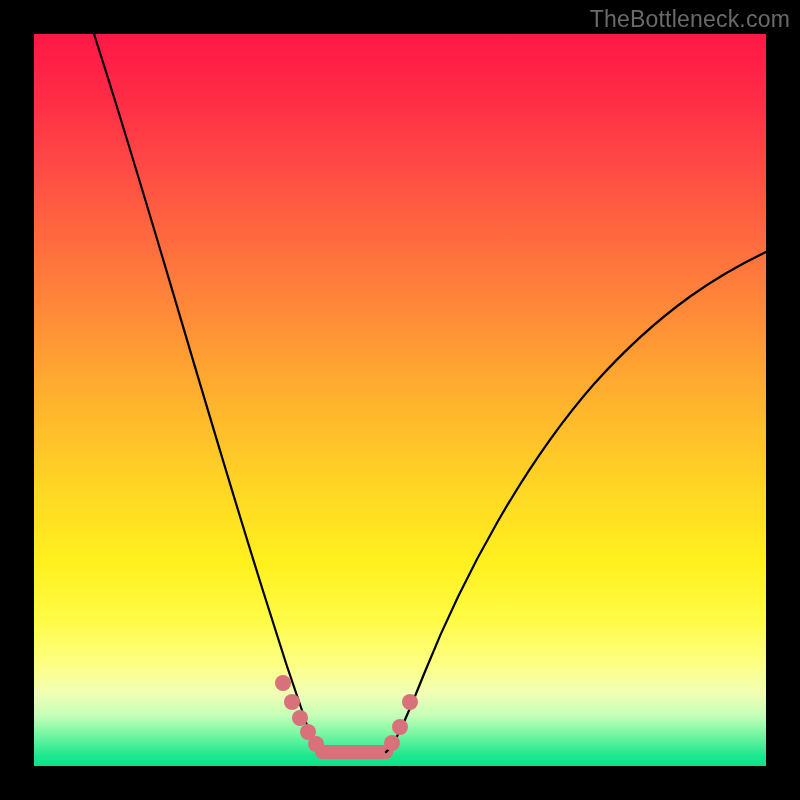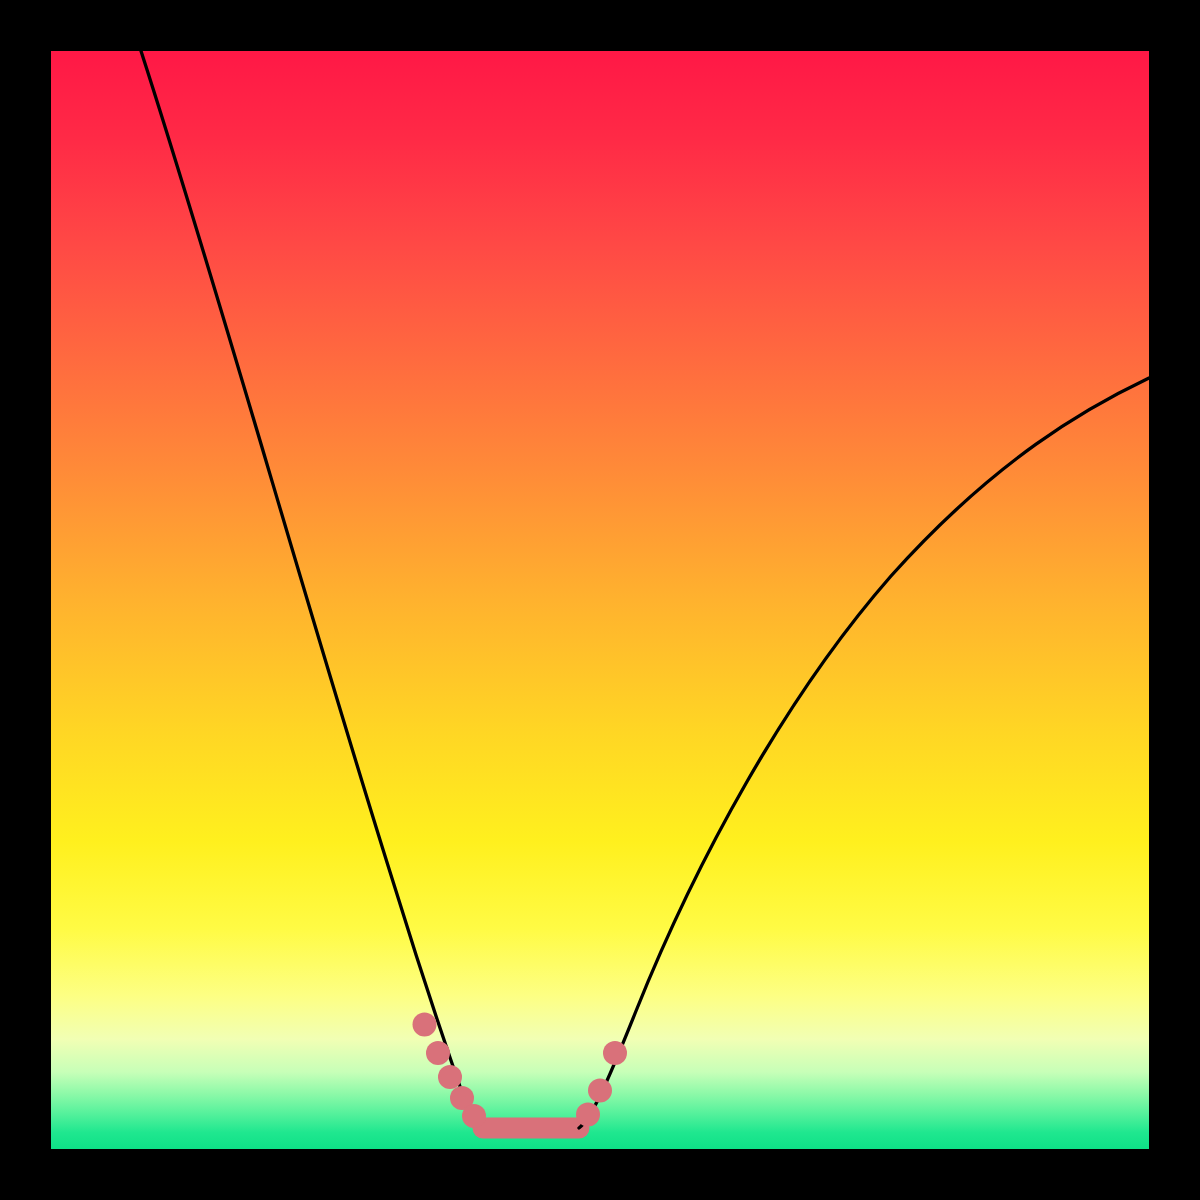--- a/index.html
+++ b/index.html
@@ -76,20 +76,21 @@
     stroke: #d9717a;
     stroke-width: 14;
     stroke-linecap: round;
     fill: none;
   }
 </style>
 </head>
 <body>
 
 <div class="frame">
+  <div class="watermark">TheBottleneck.com</div>
 
   <div class="plot">
     <svg class="curves" viewBox="0 0 732 732">
 
       <path class="curve-line" d="M 60 0
            C 115 170, 170 370, 230 560
            C 250 625, 262 660, 276 700
            C 280 710, 284 716, 288 718"></path>
 
       <path class="bottom-seg" d="M 288 718 L 352 718"></path>

